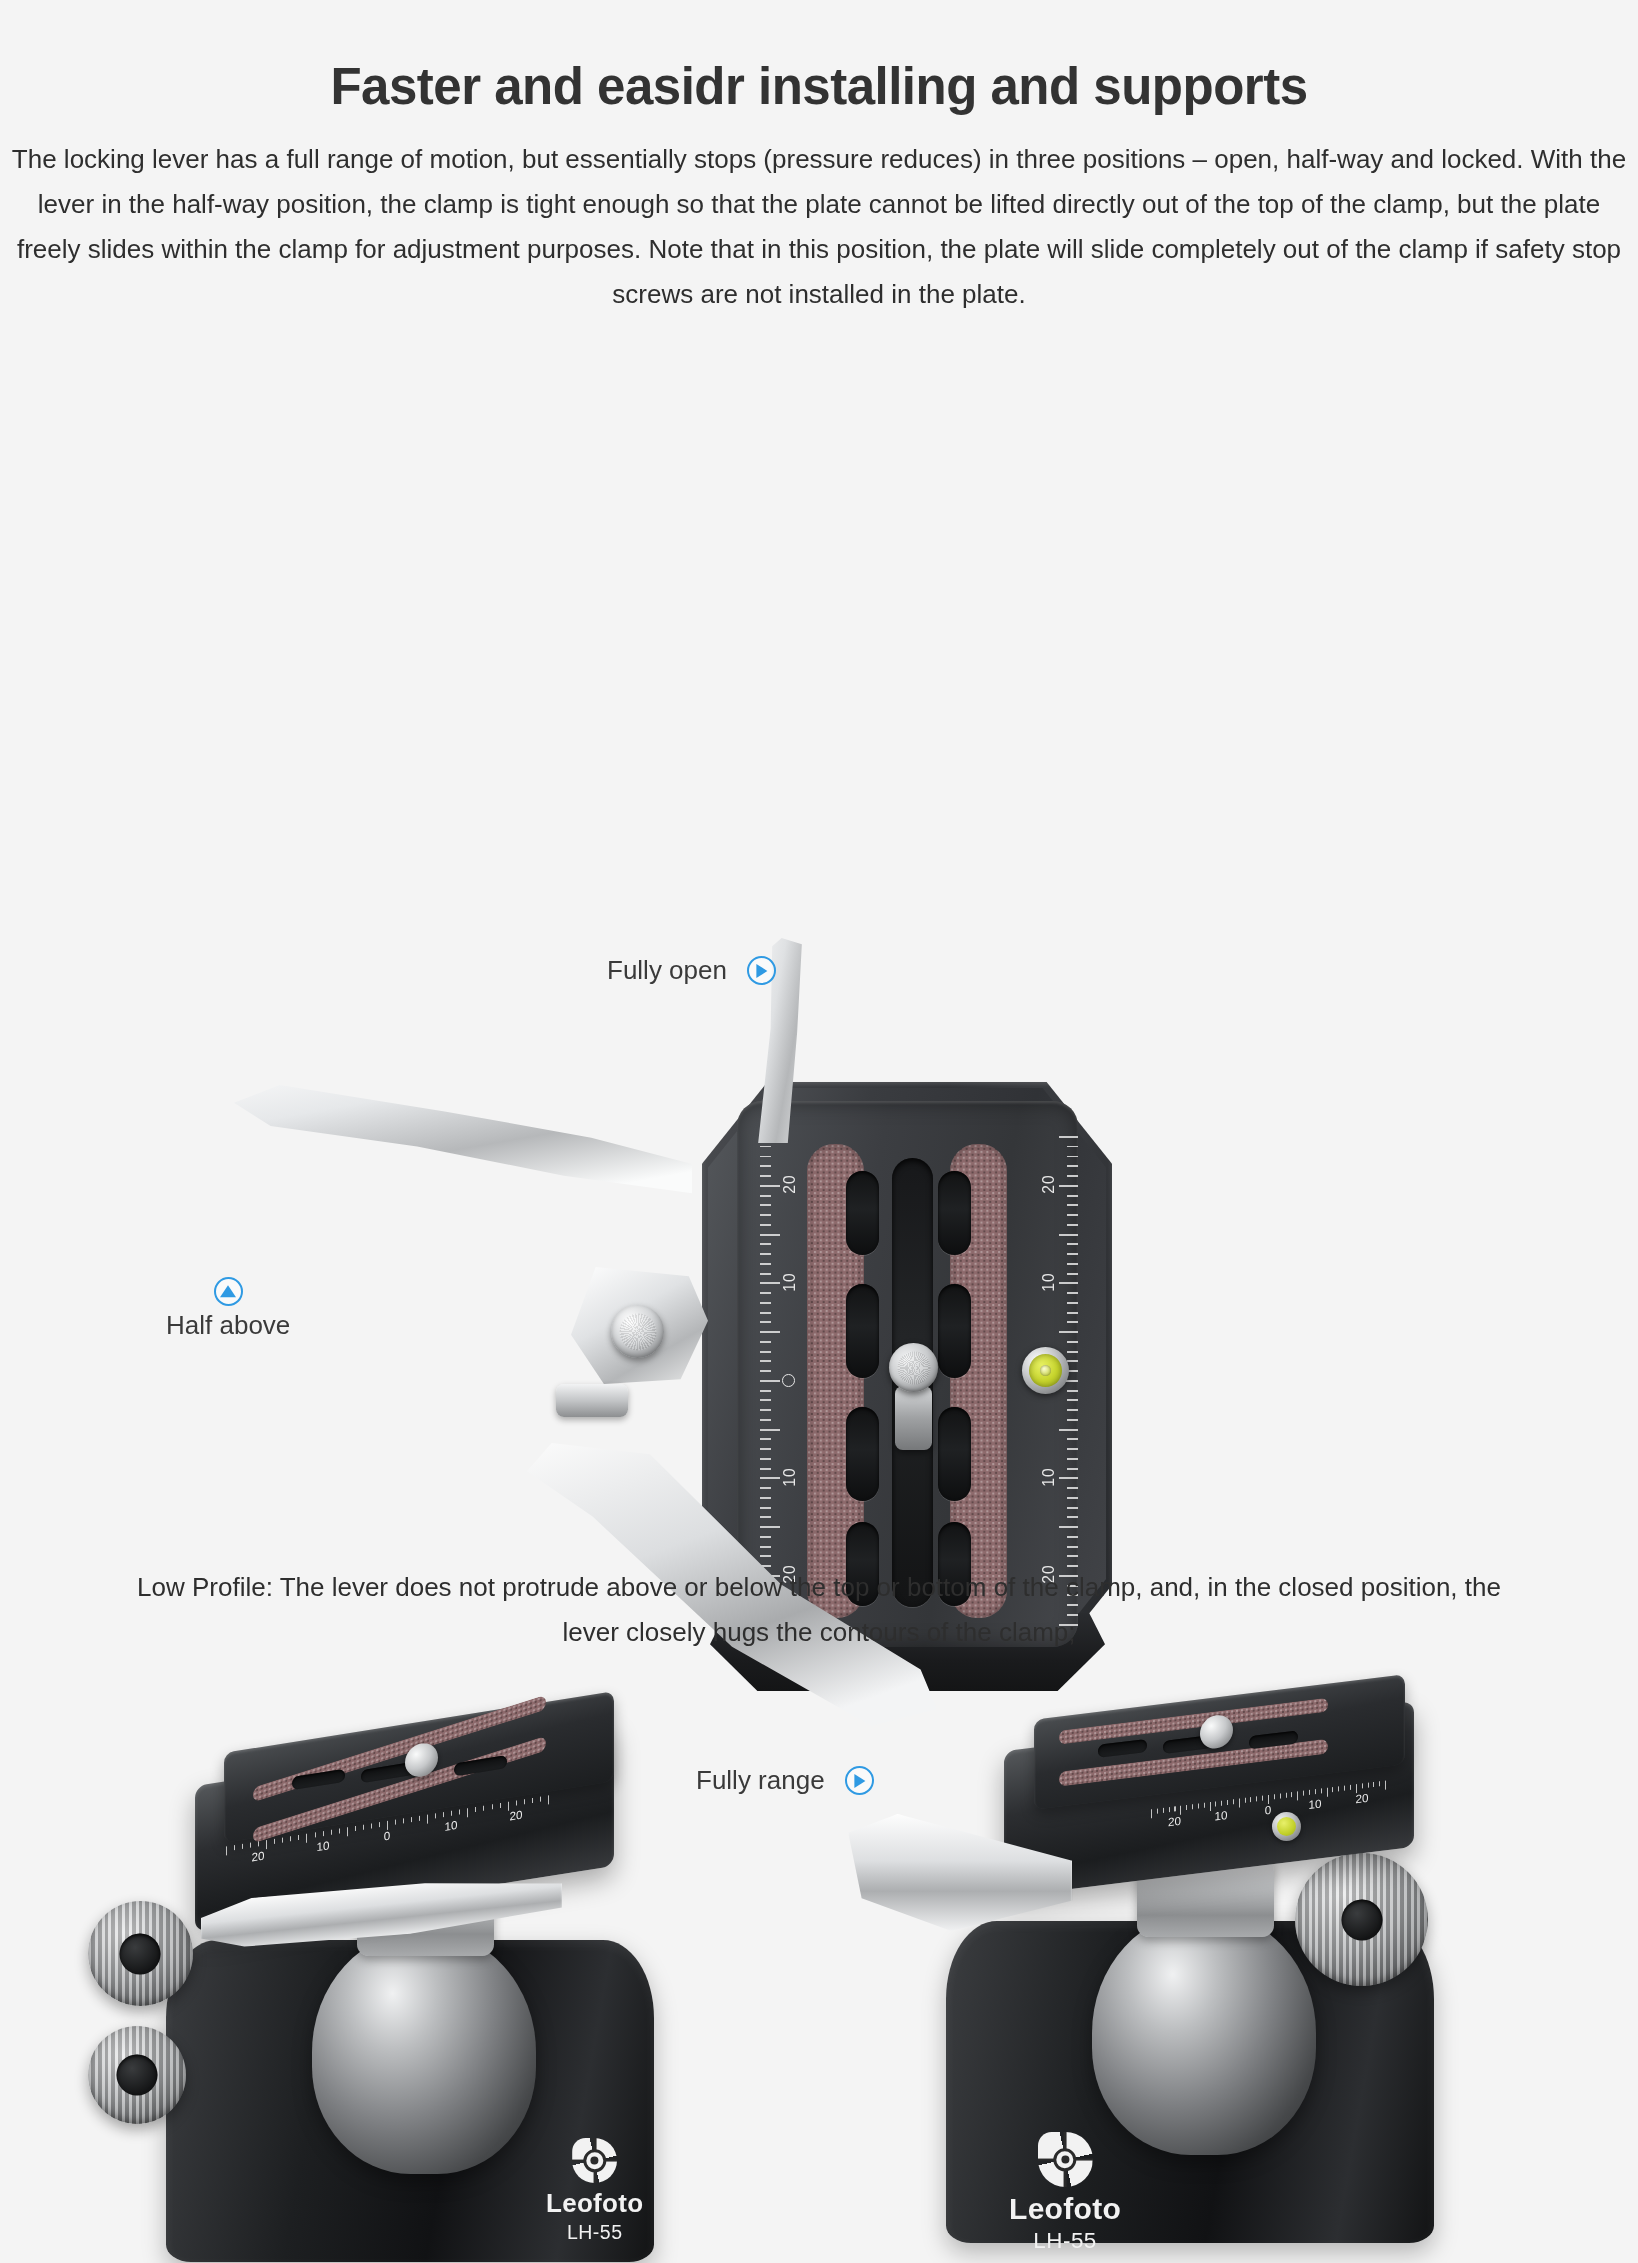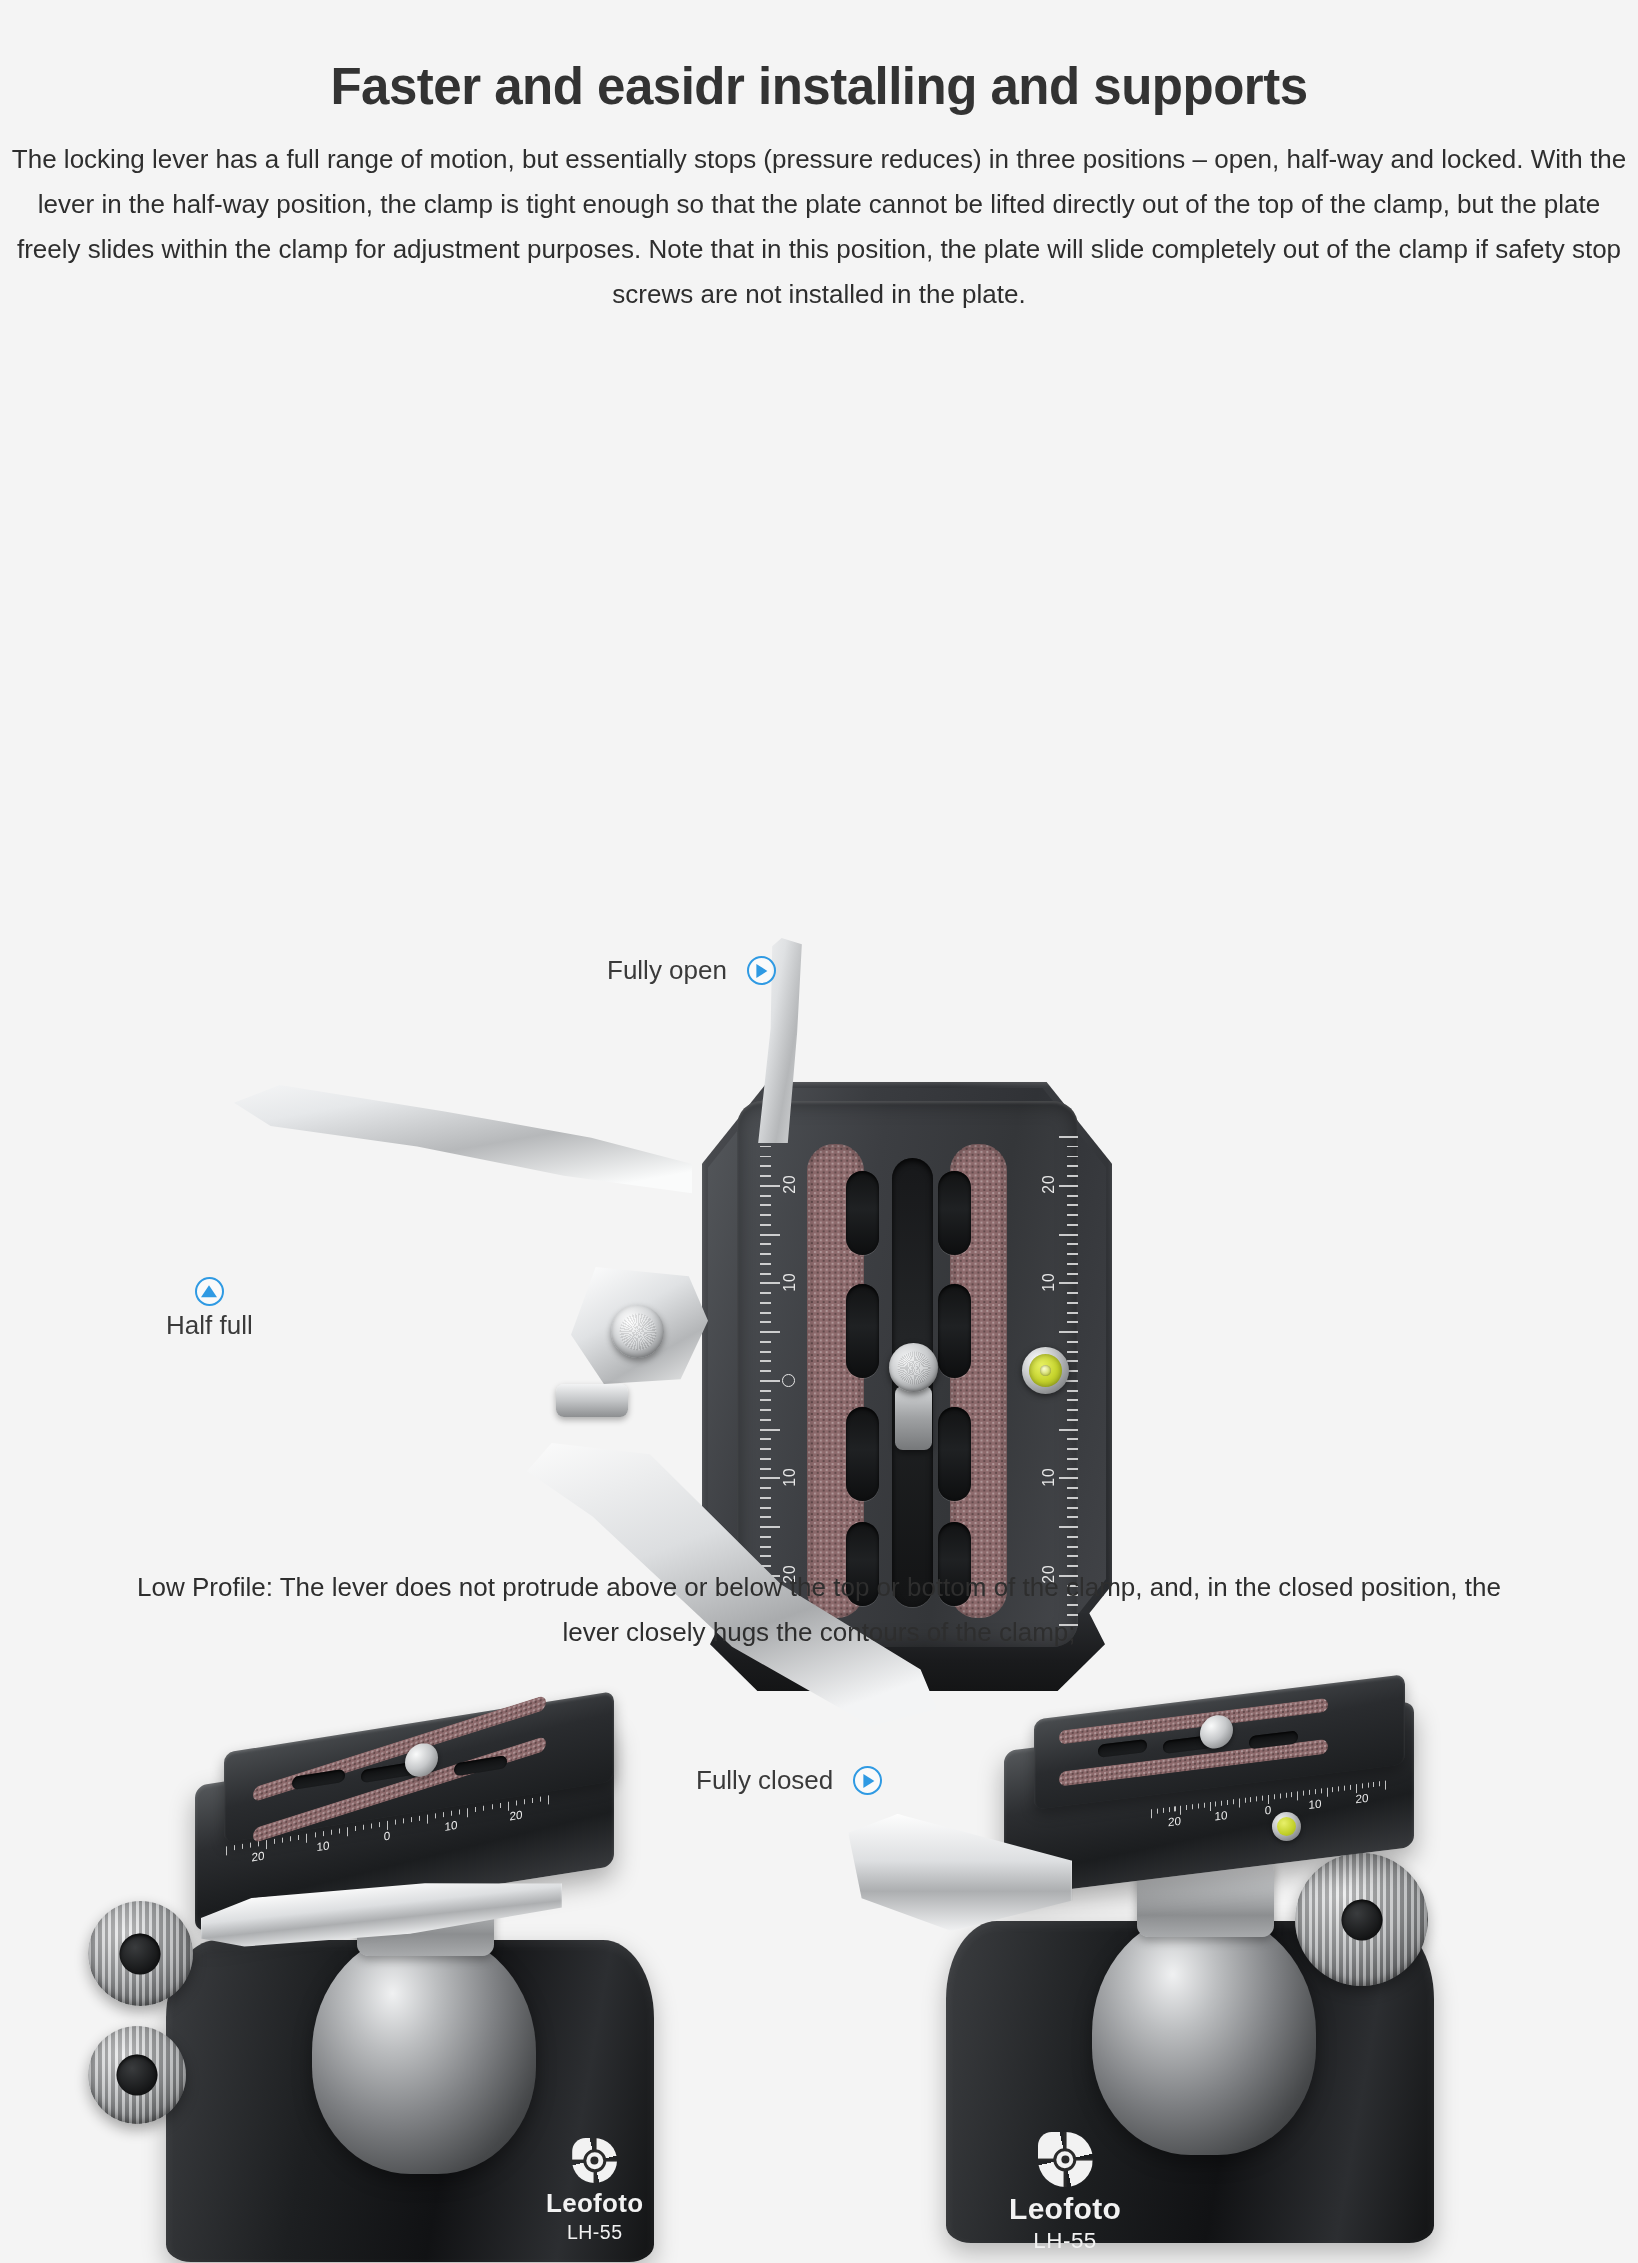--- a/index.html
+++ b/index.html
@@ -541,25 +541,25 @@
     <div class="safety-screw"></div>
     <div class="pivot-screw"></div>
 
     <div class="callout" id="callout-fully-open">
       <span>Fully open</span>
       <span class="arrow-badge"></span>
     </div>
 
     <div class="callout stacked" id="callout-half-open">
       <span class="arrow-badge up"></span>
-      <span>Half full</span>
+      <span>Half above</span>
     </div>
 
     <div class="callout" id="callout-fully-closed">
-      <span>Fully closed</span>
+      <span>Fully range</span>
       <span class="arrow-badge"></span>
     </div>
   </div>
 
   <div class="lowprofile">Low Profile: The lever does not protrude above or below the top or bottom of the clamp, and, in the closed position, the lever closely hugs the contours of the clamp;</div>
 
   <div class="photo" id="photo-left">
     <div class="ballhead">
       <div class="ball-sphere"></div>
       <div class="ball-stem"></div>

